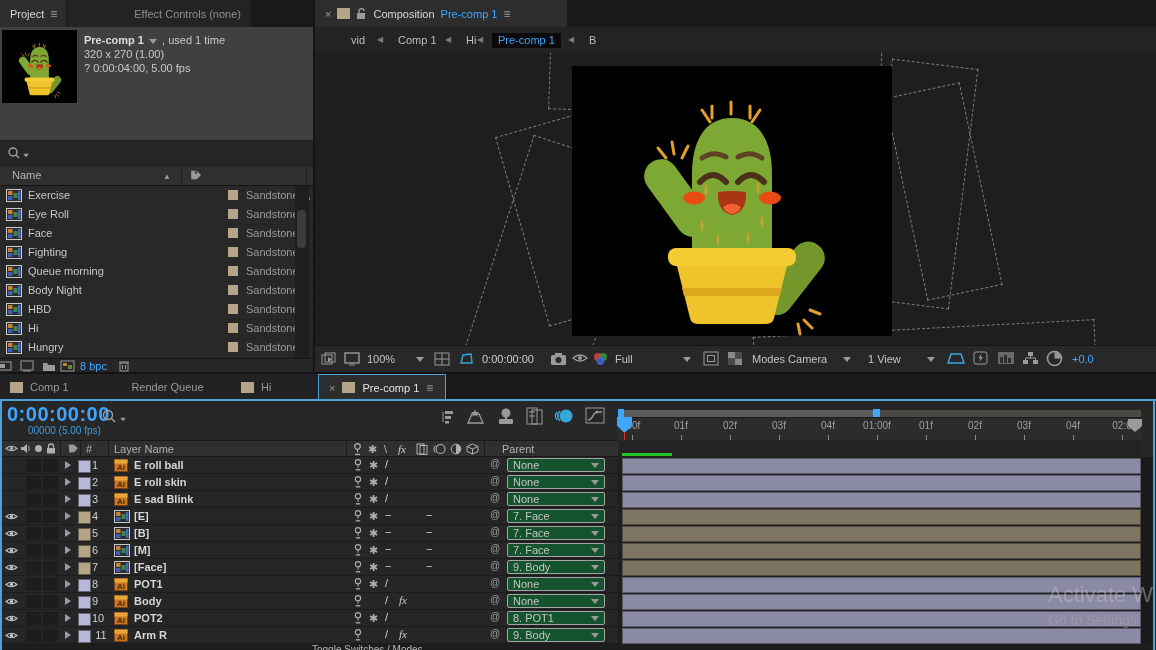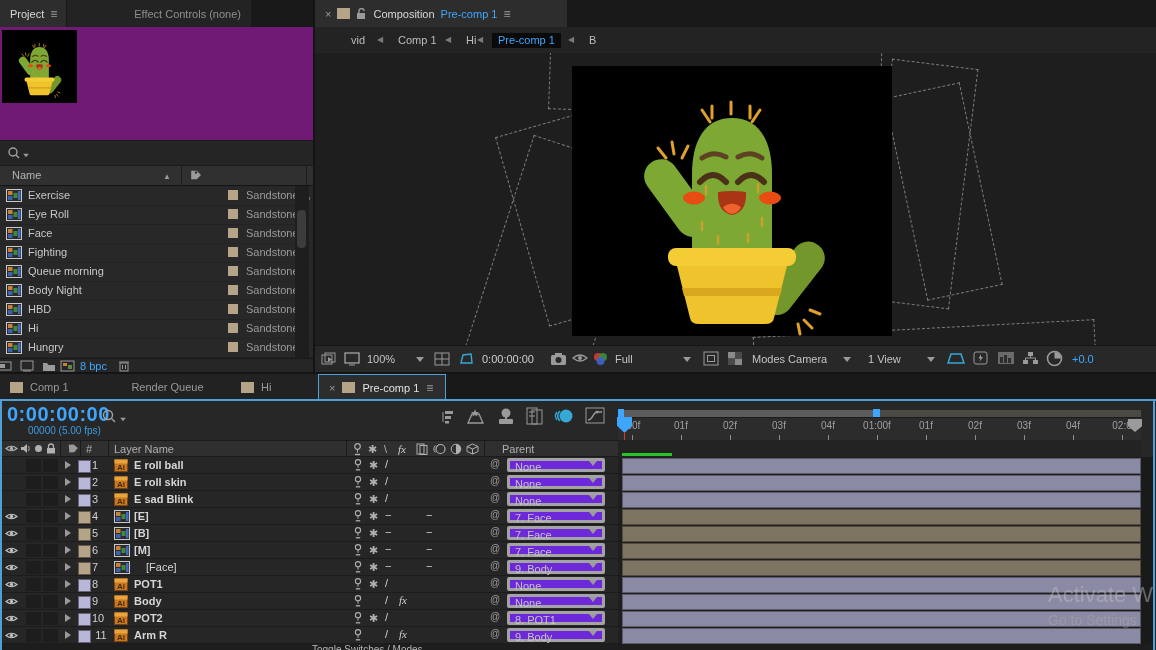--- a/index.html
+++ b/index.html
@@ -1,19 +1,19 @@
 <!DOCTYPE html>
 <html><head>
 <meta charset="utf-8">
 <style>
   html,body{margin:0;padding:0}
   body{width:1156px;height:650px;background:#141414;font-family:"Liberation Sans",sans-serif;
        font-size:11px;color:#bdbdbd;overflow:hidden;position:relative}
   .abs{position:absolute}
-  .panel{position:absolute;background:#701a75;overflow:hidden}
+  .panel{position:absolute;background:#404040;overflow:hidden}
   svg{display:block}
   .ico{position:absolute;display:flex;align-items:center;justify-content:center}
   .caret{display:inline-block;width:0;height:0;border-left:4px solid transparent;border-right:4px solid transparent;border-top:5px solid #9a9a9a}
   .crumbsep{color:#7a7a7a;font-size:8px}
   
   #project{left:0;top:0;width:313px;height:372px}
   #comp{left:315px;top:0;width:841px;height:372px}
   #timeline{left:0;top:374px;width:1156px;height:276px;background:#272727}
   .tabbar{position:absolute;left:0;top:0;right:0;height:27px;background:#191919}
   .tab{position:absolute;top:0;height:27px;display:flex;align-items:center;gap:6px;background:#232323;color:#8f8f8f;padding:0 10px;box-sizing:border-box}
@@ -26,21 +26,21 @@
   .tl-tab{position:absolute;top:0;height:26px;display:flex;align-items:center;gap:7px;background:#222;color:#9a9a9a;box-sizing:border-box;padding:0 10px}
   .tl-tab.active{background:#2d2d2d;color:#e2e2e2;border:1px solid #4f9fd9;border-bottom:none}
   .lrow{position:absolute;left:0;width:618px;height:17px;background:#262626;border-bottom:1px solid #1c1c1c;box-sizing:border-box}
   .barzone{position:absolute;left:618px;width:523px;height:17px;background:#1f1f1f;border-bottom:1px solid #191919;box-sizing:border-box}
   .lbar{position:absolute;left:4px;top:1px;height:14px;right:0;border:1px solid rgba(0,0,0,.35)}
   .cellbox{position:absolute;top:2px;width:15px;height:13px;background:#1d1d1d}
   .expander{position:absolute;width:0;height:0;border-top:4px solid transparent;border-bottom:4px solid transparent;border-left:6px solid #9a9a9a}
   .lswatch{position:absolute;top:3px;width:11px;height:11px;border:1px solid rgba(0,0,0,.45)}
   .qglyph{color:#cfcfcf;font-size:11px}
   .fxg{font-style:italic;font-family:"Liberation Serif",serif;color:#cdcdcd;font-size:11px}
-  .pdrop{position:absolute;left:505px;top:1px;width:98px;height:14px;background:#6d28d9;border:3px solid #a3a3a3;color:#c4c4c4;display:flex;padding:0 5px;box-sizing:border-box;border-radius:2px}
+  .pdrop{position:absolute;left:505px;top:1px;width:98px;height:14px;background:#14532d;border:1px solid #a3a3a3;color:#c4c4c4;display:flex;align-items:center;padding:0 5px;box-sizing:border-box;border-radius:2px}
   .tick{position:absolute;top:17px;width:1px;height:5px;background:#8b8b8b}
   .ticklabel{position:absolute;top:2px;transform:translateX(-50%);color:#9f9f9f;font-size:10px;white-space:nowrap}
   .dashedbox{position:absolute;border:1px dashed rgba(198,201,214,.55)}
   .wm1{position:absolute;font-size:22px;color:rgba(195,195,195,.45);white-space:nowrap}
   .wm2{position:absolute;font-size:14px;color:rgba(175,175,175,.4);white-space:nowrap}
   .blue{color:#3ea6ff}
   .hdivider{position:absolute;top:0;bottom:0;width:1px;background:#1b1b1b}
 </style>
 </head>
 <body>
@@ -80,20 +80,27 @@
         <ellipse cx="122" cy="132" rx="11" ry="6.5" fill="#e84c12"></ellipse>
         <ellipse cx="198" cy="132" rx="11" ry="6.5" fill="#e84c12"></ellipse>
         <path d="M146 126 Q160 124 174 126 Q175 146 160 149 Q145 146 146 126 Z" fill="#a93514"></path>
         <path d="M151 141 Q160 134 169 141 Q166 147 160 148 Q154 147 151 141 Z" fill="#ef6230"></path>
         <path d="M104 196 L118 252 Q119 258 127 258 L193 258 Q201 258 202 252 L216 196 Z" fill="#eec32b"></path>
         <path d="M110 222 L210 222 L208 230 L112 230 Z" fill="#d9a81c"></path>
         <rect x="96" y="182" width="128" height="18" rx="8" fill="#f4cc33"></rect>
       </svg>
     </div>
 
+  <div class="abs" style="left:84px;top:33px;line-height:14px;color:#c9c9c9">
+    <div><b style="color:#dcdcdc">Pre-comp 1</b>
+      <span class="caret" style="margin:0 2px"></span>
+      <span>, used 1 time</span></div>
+    <div>320 x 270 (1.00)</div>
+    <div>? 0:00:04:00, 5.00 fps</div>
+  </div>
 
   <div class="abs" style="left:0;top:140px;width:313px;height:24px;background:#252525;border-top:1px solid #1b1b1b;border-bottom:1px solid #1b1b1b">
     <span class="ico" style="left:7px;top:5px">
       <svg width="14" height="14">
           <circle cx="6" cy="6" r="4" fill="none" stroke="#a0a0a0" stroke-width="1.4"></circle>
           <line x1="9" y1="9" x2="12" y2="12" stroke="#a0a0a0" stroke-width="1.4"></line>
         </svg>
       </span>
     <span class="caret" style="position:absolute;left:22px;top:12px;transform:scale(.7)"></span>
   </div>
@@ -895,21 +902,21 @@
         <span class="abs" style="left:90px;top:2px;width:18px;text-align:left;color:#cfcfcf">7</span>
         <span class="ico" style="left:112px;top:2px">
           <svg width="16" height="13">
             <rect x="0.5" y="0.5" width="15" height="12" fill="#2c2c2c" stroke="#c9c9c9"></rect>
             <rect x="2" y="2" width="4.5" height="4" fill="#c9803a"></rect>
             <rect x="7.5" y="4" width="4" height="5" fill="#3f8a3f"></rect>
             <rect x="12" y="2" width="2.5" height="9" fill="#4468c0"></rect>
             <rect x="2" y="7" width="4.5" height="4" fill="#3f5fb0"></rect>
           </svg>
         </span>
-        <span class="abs" style="left:144px;top:2px;color:#d6d6d6;font-weight:normal">[Face]</span>
+        <span class="abs" style="left:132px;top:2px;color:#d6d6d6;font-weight:bold">[Face]</span>
         <span class="ico" style="left:351px;top:2px">
           <svg width="10" height="12">
             <circle cx="5" cy="3.2" r="2.6" fill="none" stroke="#b0b0b0" stroke-width="1.1"></circle>
             <line x1="5" y1="6" x2="5" y2="8.8" stroke="#b0b0b0"></line>
             <line x1="2.8" y1="10.8" x2="7.2" y2="10.8" stroke="#b0b0b0" stroke-width="1.3"></line>
           </svg>
         </span>
         <span class="abs" style="left:367px;top:2px;color:#b0b0b0">✱</span>
         <span class="abs qglyph" style="left:383px;top:1px">−</span>
         <span class="abs qglyph" style="left:424px;top:1px">−</span>

